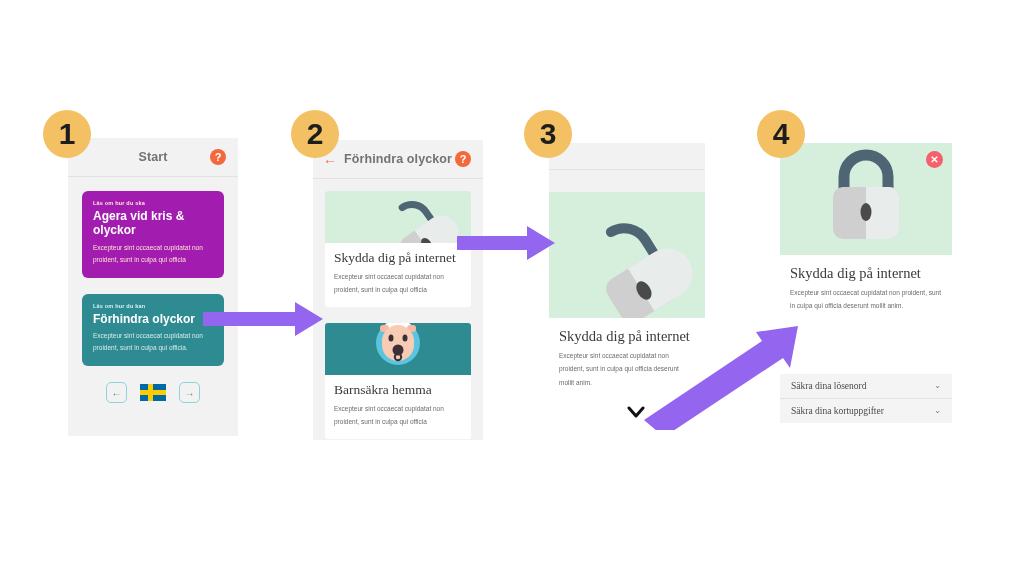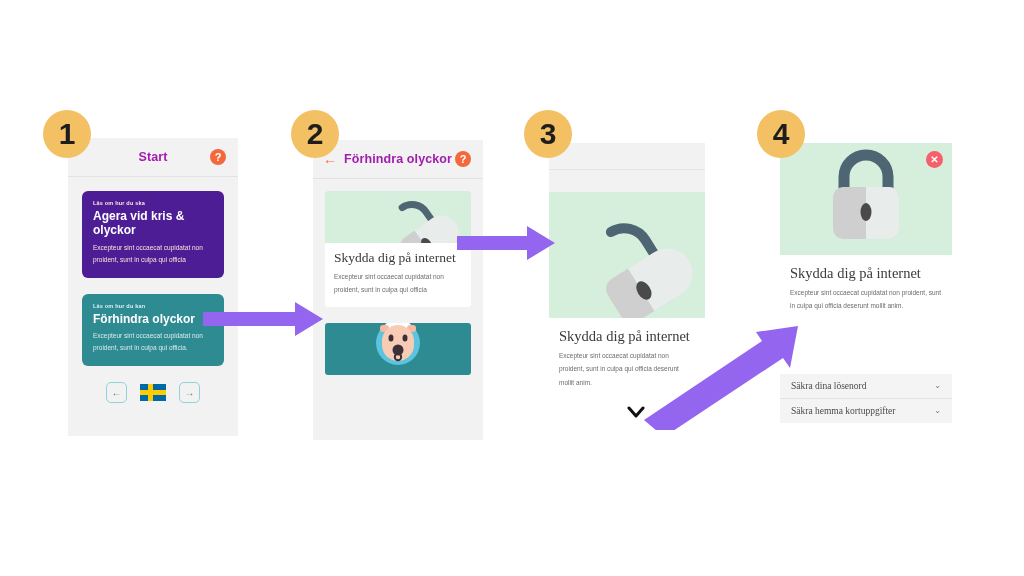--- a/index.html
+++ b/index.html
@@ -19,36 +19,36 @@
     font-family:"Liberation Sans", sans-serif;
   }
 
   
   .panel{position:absolute;background:#F2F2F2;overflow:hidden;z-index:10;}
 
   .panel-header{
     height:38px;display:flex;align-items:center;justify-content:center;
     position:relative;background:#F2F2F2;border-bottom:1px solid #e2e2e2;
   }
-  .panel-title{font-size:12.5px;font-weight:bold;color:#a21caf;letter-spacing:.1px;}
+  .panel-title{font-size:12.5px;font-weight:bold;color:#737373;letter-spacing:.1px;}
   .help-icon{
     position:absolute;right:12px;top:50%;transform:translateY(-50%);
     width:16px;height:16px;border-radius:50%;background:#F4693B;
     color:#fff;font-size:11px;font-weight:bold;
     display:flex;align-items:center;justify-content:center;
   }
   .back-icon{
     position:absolute;left:10px;top:50%;transform:translateY(-50%);
     color:#F4693B;font-size:14px;line-height:1;
   }
 
   
   .start-body{padding:14px 14px 0 14px;}
   .start-card{border-radius:6px;padding:9px 11px 12px 11px;margin-bottom:16px;}
-  .start-card.orange{background:#4c1d95;}
+  .start-card.orange{background:#a21caf;}
   .start-card.teal{background:#2E8B92;}
   .sc-kicker{font-size:5.5px;font-weight:bold;color:#ffe9dd;letter-spacing:.2px;margin-bottom:4px;}
   .start-card.teal .sc-kicker{color:#dcf0f1;}
   .sc-title{font-size:12px;font-weight:bold;color:#ffffff;margin-bottom:4px;line-height:1.15;}
   .sc-body{font-size:6.5px;color:#ffe3d6;line-height:1.85;}
   .start-card.teal .sc-body{color:#d7ecee;}
 
   .nav-row{display:flex;align-items:center;justify-content:center;gap:13px;margin-top:4px;}
   .nav-btn{
     width:19px;height:19px;border:1.4px solid #8ED3DA;border-radius:5px;
@@ -163,20 +163,24 @@
             <rect x="55" y="2" width="9" height="7" rx="3" fill="#F6B9A3"></rect>
             <rect x="82" y="2" width="9" height="7" rx="3" fill="#F6B9A3"></rect>
             <path d="M 57 22 A 16 16 0 0 0 89 22 L 89 16 L 57 16 Z" fill="#F8CBB4"></path>
             <ellipse cx="73" cy="18" rx="16" ry="16" fill="#F8CBB4"></ellipse>
             <ellipse cx="66" cy="15" rx="2.5" ry="3.5" fill="#3B3038"></ellipse>
             <ellipse cx="80" cy="15" rx="2.5" ry="3.5" fill="#3B3038"></ellipse>
             <circle cx="73" cy="27" r="5.5" fill="#3B3038"></circle>
             <circle cx="73" cy="34" r="3.2" fill="none" stroke="#3B3038" stroke-width="2"></circle>
           </svg>
         </div>
+        <div class="lc-text">
+          <div class="lc-title">Barnsäkra hemma</div>
+          <div class="lc-body">Excepteur sint occaecat cupidatat non proident, sunt in culpa qui officia</div>
+        </div>
       </div>
 
     </div>
   </div>
 
   <div class="panel" style="left:549px;top:143px;width:156px;height:260px;background:#ffffff;">
     <div class="detail-top-blank"></div>
     <div class="detail-top-blank2"></div>
     <div class="hero" style="height:126px;">
       <svg viewBox="0 0 156 126" width="156" height="126" style="position:absolute;left:0;top:0;">
@@ -211,21 +215,21 @@
       <div class="d-body">Excepteur sint occaecat cupidatat non proident, sunt in culpa qui officia deserunt mollit anim.</div>
     </div>
   </div>
 
   <div class="accordion" style="left:780px;top:374px;width:172px;">
     <div class="acc-row">
       <span class="acc-label">Säkra dina lösenord</span>
       <span class="acc-chev">⌄</span>
     </div>
     <div class="acc-row">
-      <span class="acc-label">Säkra hemma kortuppgifter</span>
+      <span class="acc-label">Säkra dina kortuppgifter</span>
       <span class="acc-chev">⌄</span>
     </div>
   </div>
 
   <div class="step-badge" style="left:43px;top:110px;">
     <span>1</span>
   </div>
   <div class="step-badge" style="left:291px;top:110px;">
     <span>2</span>
   </div>

